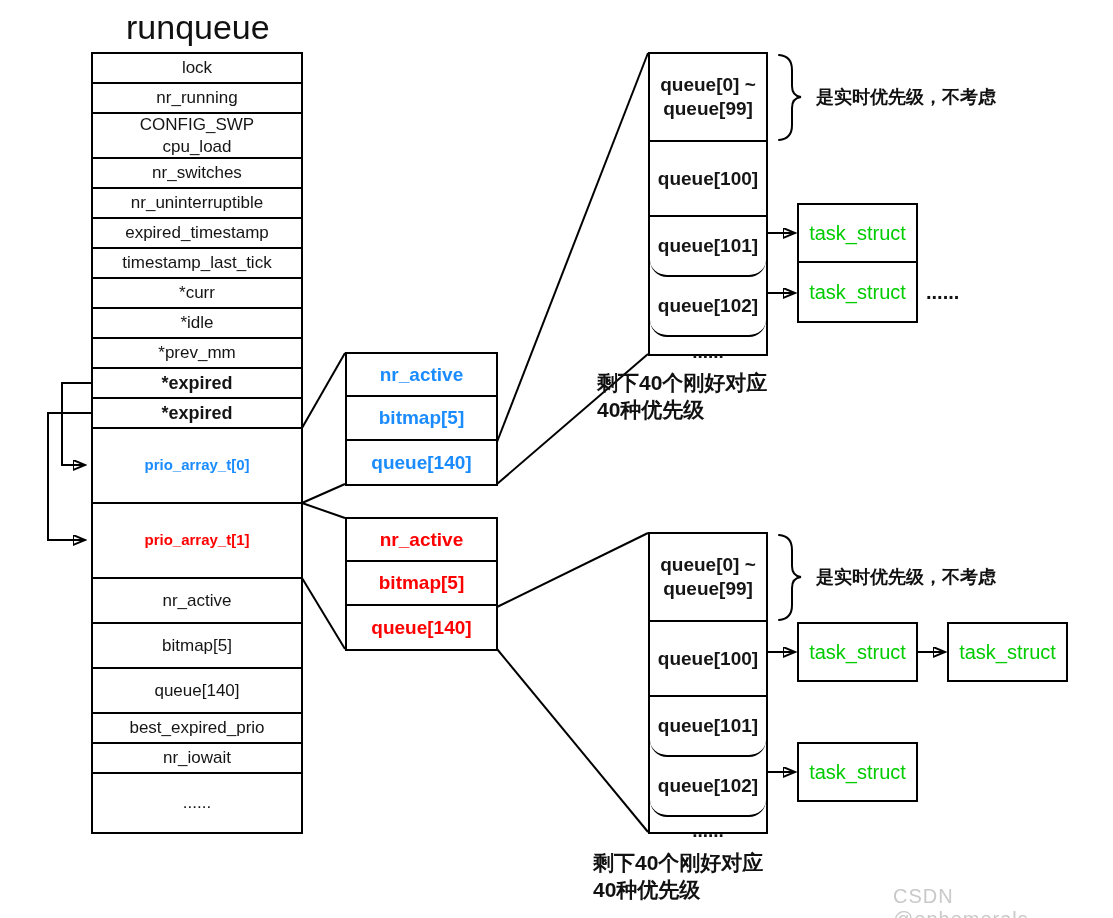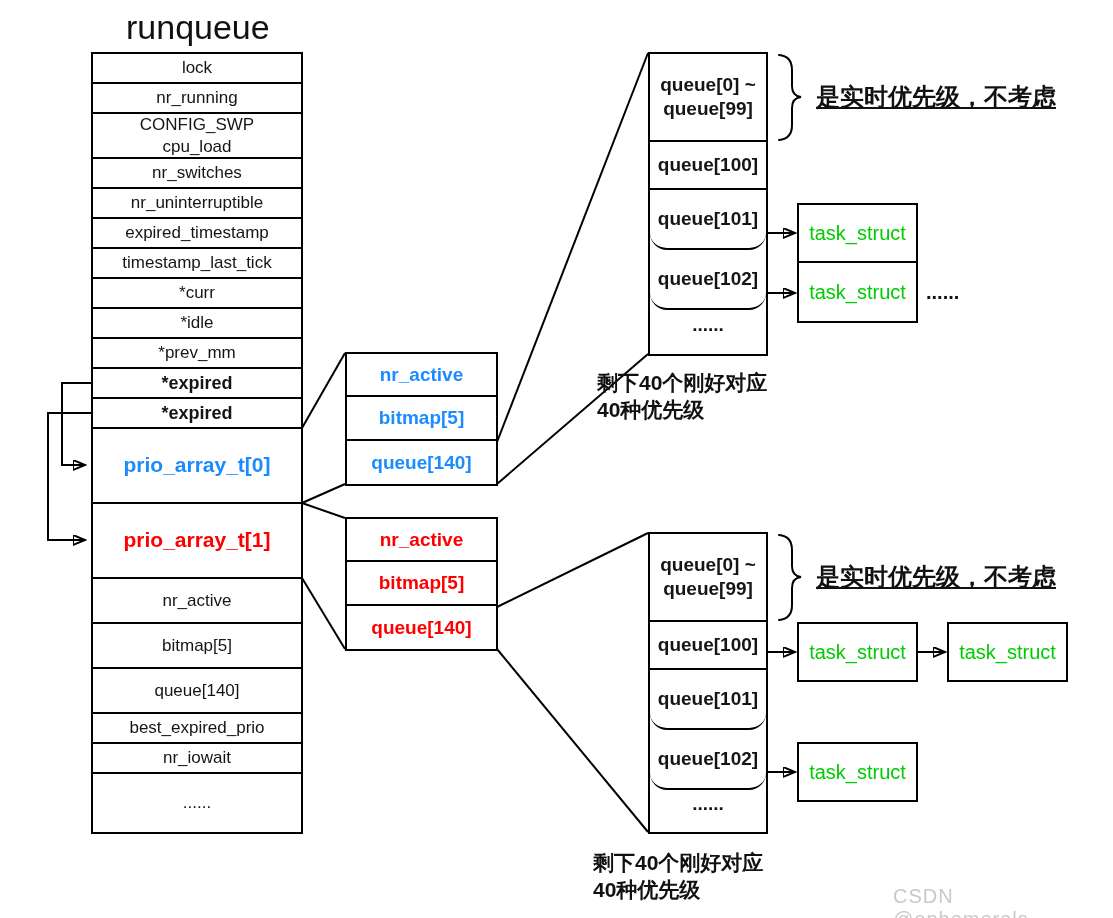--- a/index.html
+++ b/index.html
@@ -16,37 +16,37 @@
   }
   .connectors{position:absolute;left:0;top:0;width:1113px;height:918px;pointer-events:none;}
   .connectors path, .connectors line{stroke:#000;stroke-width:2;fill:none;}
   .title{position:absolute;left:126px;top:8px;font-size:34px;font-weight:normal;color:#111;}
   
   .tbl{position:absolute;border:2px solid #000;background:#fff;box-sizing:border-box;}
   .row{box-sizing:border-box;border-bottom:2px solid #000;display:flex;align-items:center;justify-content:center;
        text-align:center;font-size:17px;color:#151515;white-space:pre-line;line-height:1.25;}
   .row.last{border-bottom:none;}
   .row.bold{font-weight:bold;font-size:18px;}
-  .row.big{font-weight:bold;font-size:21px;}
+  .row.big{font-weight:bold;font-size:15px;}
   .blue-text{color:#1b8cff;}
   .red-text{color:#ff0000;}
   .sub .row{font-weight:bold;font-size:19px;}
   .qtbl .row{font-weight:bold;font-size:19px;}
   .task{position:absolute;border:2px solid #000;background:#fff;box-sizing:border-box;
         display:flex;align-items:center;justify-content:center;
         color:#00cc00;font-weight:normal;font-size:20px;}
   .note{position:absolute;font-weight:bold;color:#111;}
-  .note-line{font-size:24px;line-height:26px;white-space:nowrap;text-decoration:underline;}
+  .note-line{font-size:18px;line-height:26px;white-space:nowrap;}
   .note-block{font-size:21px;line-height:27px;text-align:left;white-space:pre-line;}
   .dots{position:absolute;font-weight:bold;font-size:20px;color:#111;}
   .watermark{position:absolute;left:893px;top:885px;font-size:20px;color:#c9c9c9;letter-spacing:1px;}
   
   .h30{height:30px;} .h45{height:45px;} .h75{height:75px;} .h58{height:58px;}
   .sh43{height:43px;} .sh44{height:44px;}
-  .q88{height:88px;} .q62{height:48px;} .q60{height:60px;border-radius:17px;} .q30{height:30px;} .q28{height:28px;}
+  .q88{height:88px;} .q62{height:75px;} .q60{height:60px;border-radius:17px;} .q30{height:30px;} .q28{height:28px;}
 </style>
 </head>
 <body>
 
 <div class="canvas">
 
   <svg class="connectors" width="1113" height="918" viewBox="0 0 1113 918">
     <defs>
       <marker id="arrow" markerWidth="14" markerHeight="12" refX="11" refY="5" orient="auto" markerUnits="userSpaceOnUse">
         <path d="M0,0 L12,5 L0,10 z" fill="#000" stroke="none"></path>

